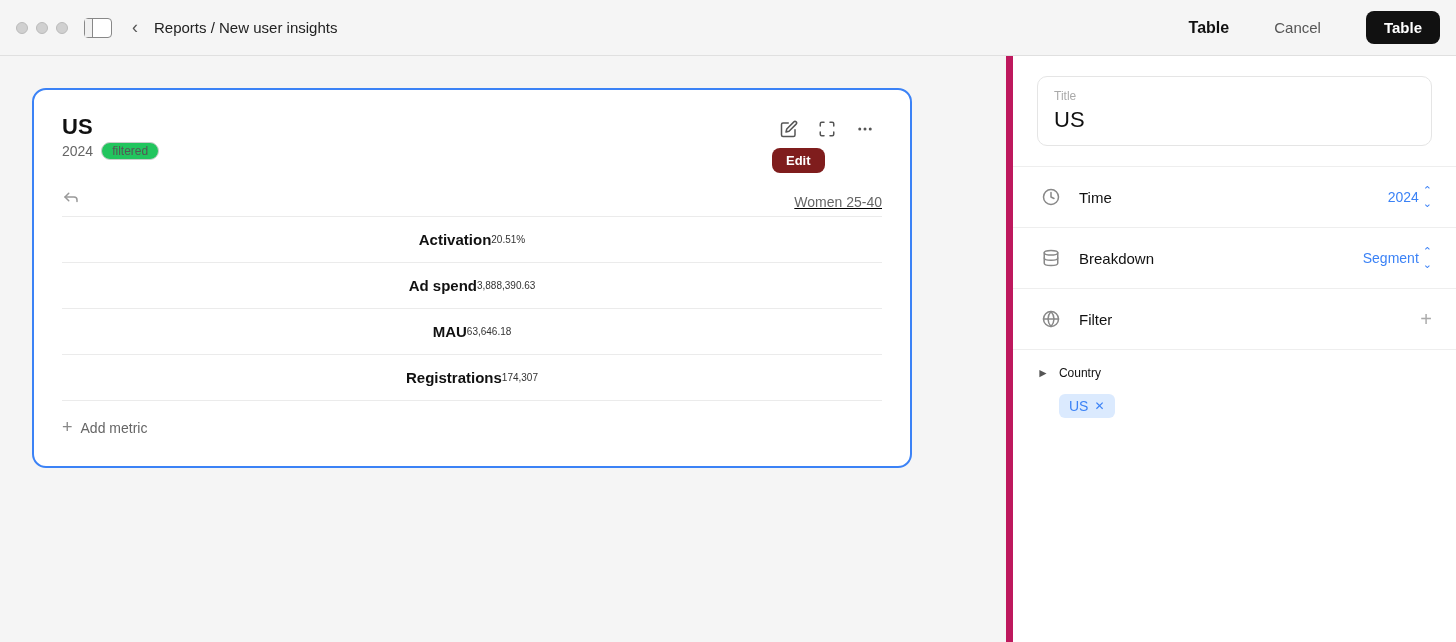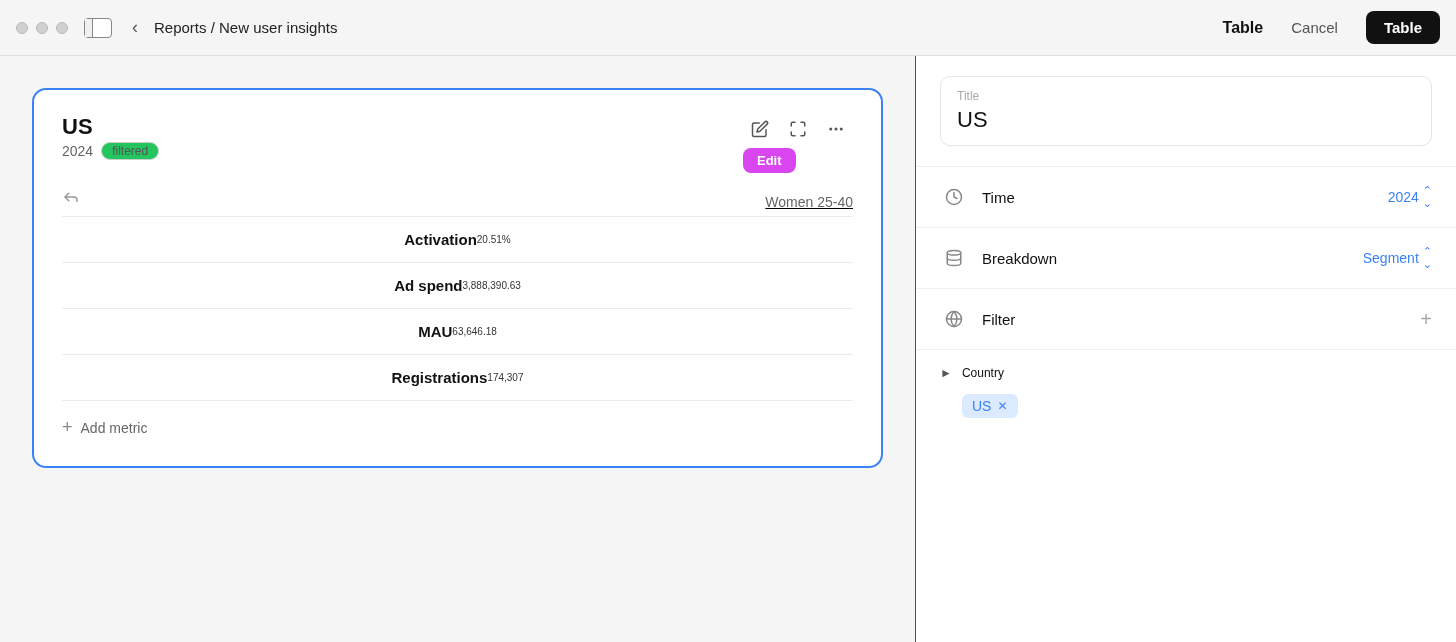--- a/index.html
+++ b/index.html
@@ -64,21 +64,21 @@
     .breadcrumb {
       font-size: 15px;
       font-weight: 500;
       color: #222;
     }
 
     .titlebar-right {
       margin-left: auto;
       display: flex;
       align-items: center;
-      gap: 16px;
+      gap: 33px;
     }
     .panel-title {
       font-size: 16px;
       font-weight: 600;
       color: #111;
     }
     .cancel-btn {
       background: none;
       border: none;
       cursor: pointer;
@@ -167,21 +167,21 @@
       font-size: 16px;
       display: flex;
       align-items: center;
       justify-content: center;
     }
 
     .edit-tooltip {
       position: absolute;
       top: 34px;
       left: 0;
-      background: #d946ef;
+      background: #7f1d1d;
       color: white;
       border-radius: 8px;
       font-size: 13px;
       font-weight: 600;
       padding: 5px 14px;
       white-space: nowrap;
       z-index: 10;
     }
 
     
@@ -233,23 +233,23 @@
       font-size: 14px;
     }
     .add-metric-row .plus {
       font-size: 18px;
       color: #888;
       font-weight: 300;
     }
 
     
     .right-panel {
-      width: 541px;
+      width: 450px;
       background: white;
-      border-left: 1px solid #be185d;
+      border-left: 7px solid #be185d;
       overflow-y: auto;
       padding: 0;
       flex-shrink: 0;
     }
 
     .panel-section {
       padding: 20px 24px;
       border-bottom: 1px solid #eeeeee;
     }
 

